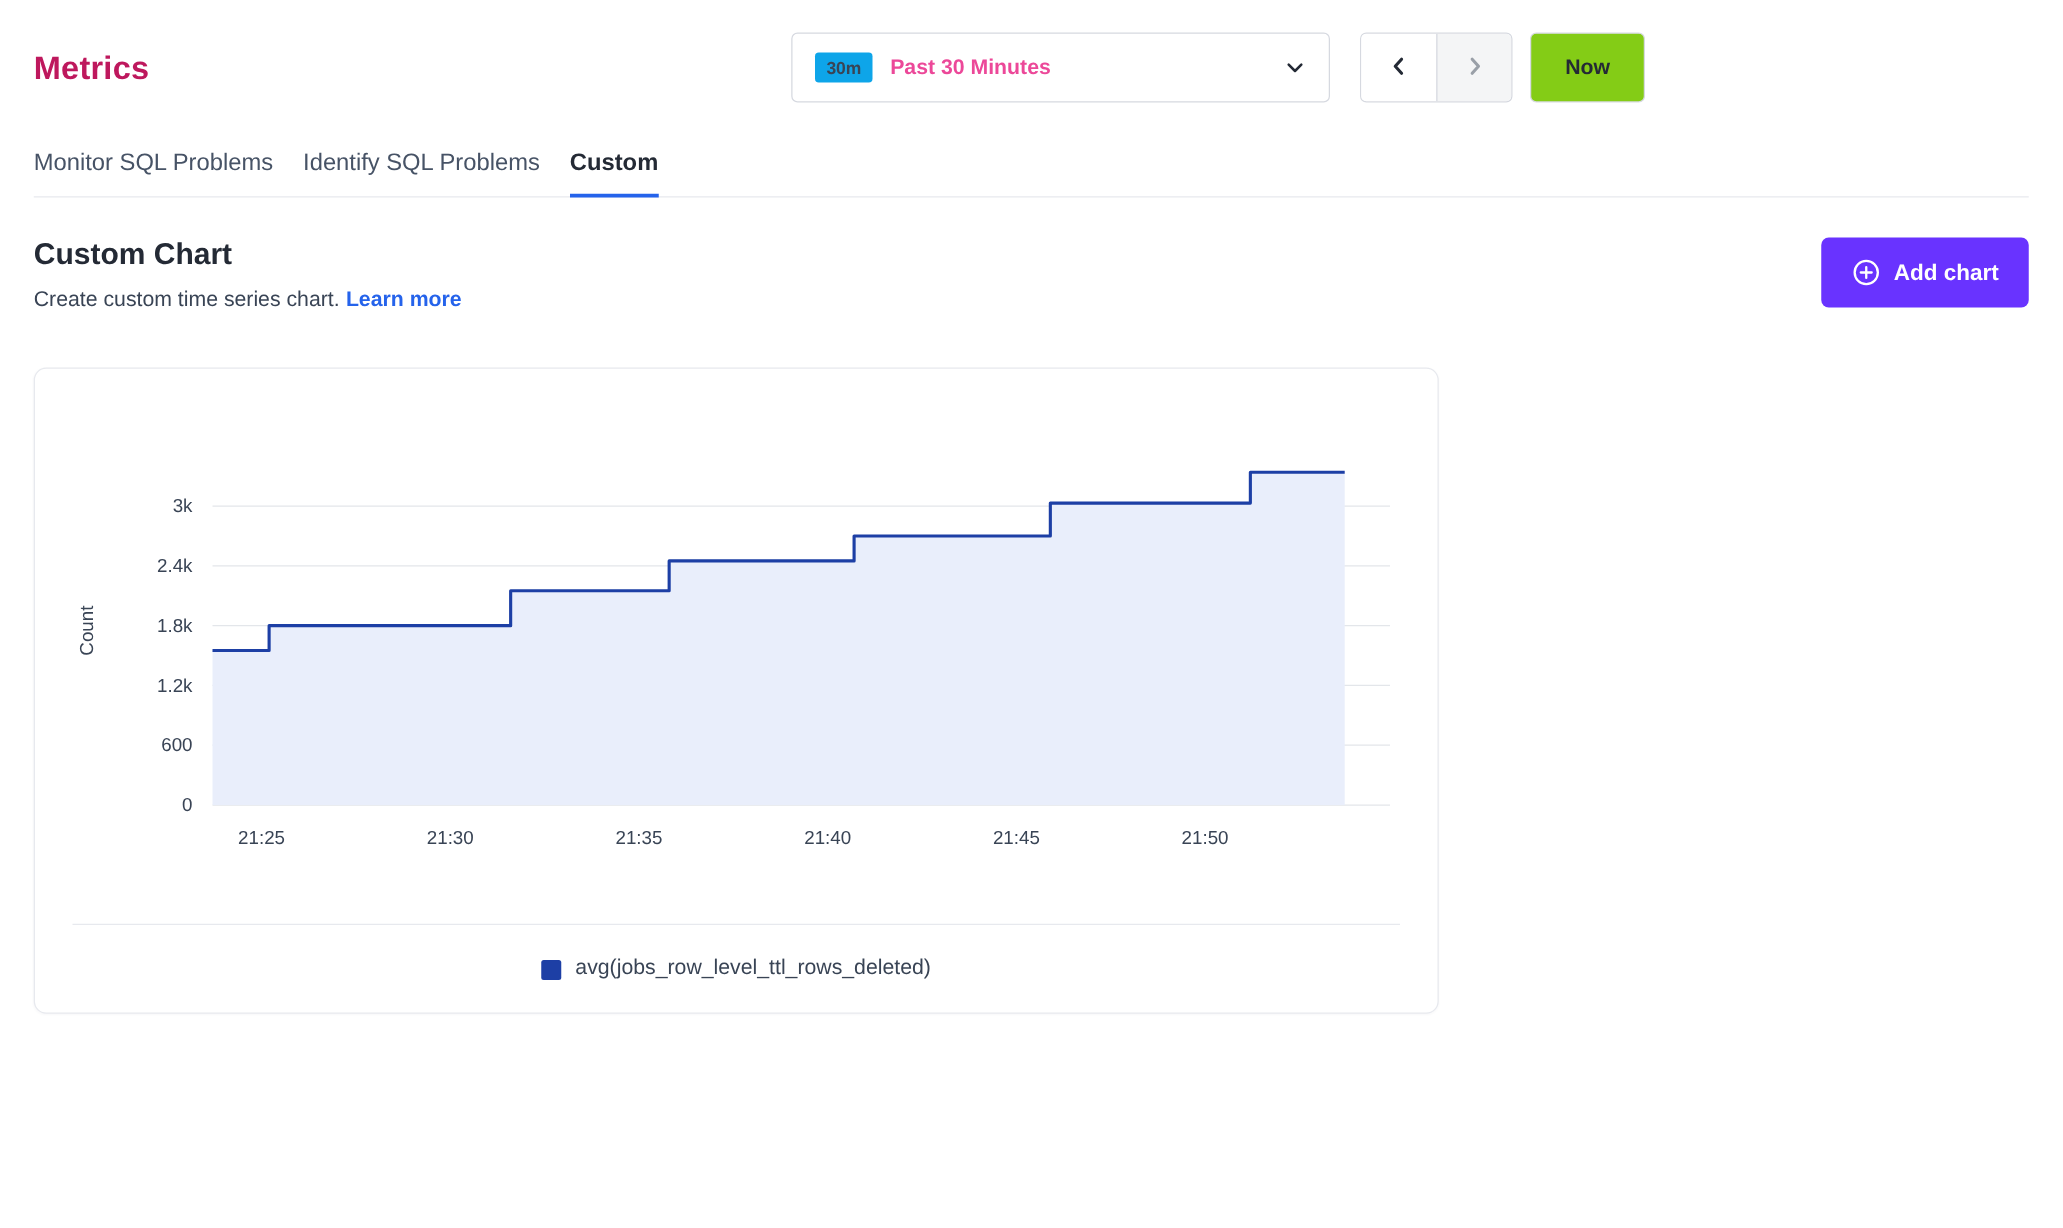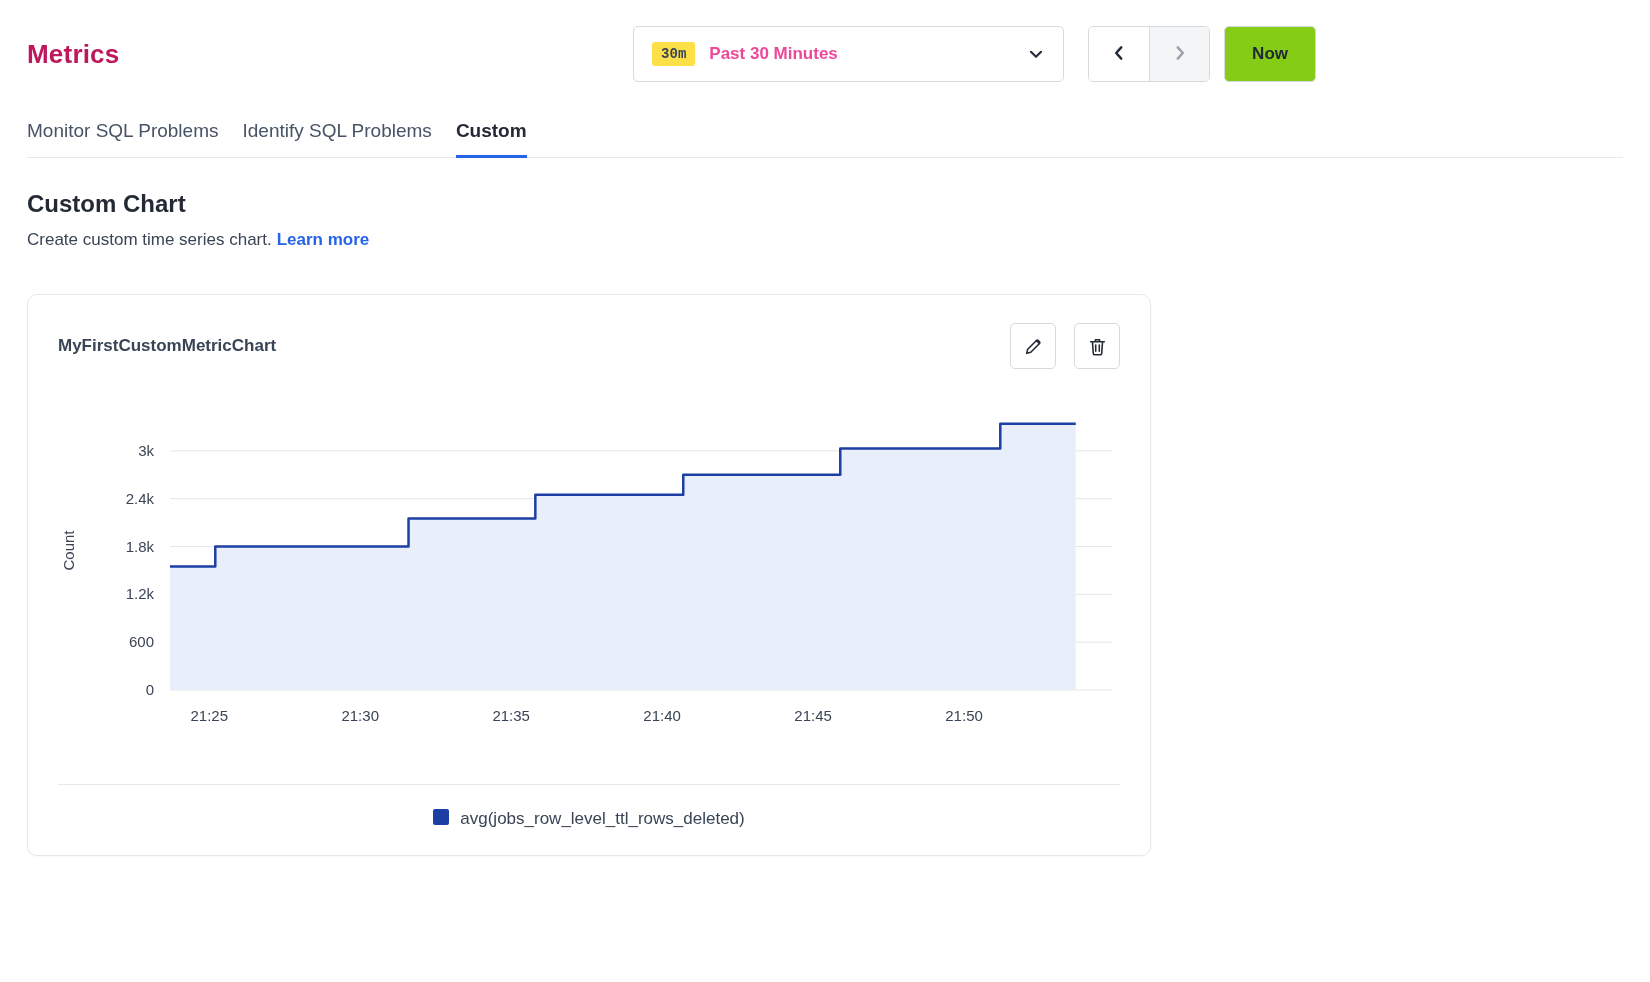--- a/index.html
+++ b/index.html
@@ -12,22 +12,22 @@
 
   
   .topbar { display: flex; align-items: center; }
   .page-title { font-size: 26px; font-weight: 700; color: #be185d; letter-spacing: 0.2px; }
   .topbar-controls { margin-left: auto; margin-right: 307px; display: flex; align-items: center; }
   .range-select {
     width: 431px; height: 56px; border: 1px solid #d6d9e0; border-radius: 5px;
     background: #fff; display: flex; align-items: center; padding: 0 18px; cursor: pointer;
   }
   .range-badge {
-    background: #fde047; color: #394455; font-size: 14px; font-weight: 700;
-    padding: 4px 9px; border-radius: 3px; margin-right: 14px; font-family: Liberation Mono, monospace;
+    background: #0ea5e9; color: #394455; font-size: 14px; font-weight: 700;
+    padding: 4px 9px; border-radius: 3px; margin-right: 14px;
   }
   .range-label { font-size: 17px; font-weight: 600; color: #ec4899; text-align: center; }
   .range-chevron { margin-left: auto; display: flex; }
   .arrow-group {
     display: flex; margin-left: 24px; border: 1px solid #d6d9e0; border-radius: 5px; overflow: hidden; height: 56px;
   }
   .arrow-btn {
     width: 60px; height: 54px; background: #fff; border: none; display: flex;
     align-items: center; justify-content: center; cursor: pointer;
   }
@@ -68,21 +68,21 @@
   .card-title { font-size: 17px; font-weight: 700; color: #394455; }
   .card-actions { margin-left: auto; display: flex; gap: 18px; }
   .icon-btn {
     width: 46px; height: 46px; background: #fff; border: 1px solid #d6d9e0;
     border-radius: 5px; display: flex; align-items: center; justify-content: center; cursor: pointer;
   }
   .chart-area { margin-top: 26px; }
   .tick { font-size: 15px; fill: #394455; font-family: "Liberation Sans", sans-serif; }
   .ylabel { font-size: 15px; fill: #394455; }
   .card-divider { border-top: 1px solid #e7e9ee; margin-top: 40px; }
-  .legend { display: flex; align-items: flex-start; justify-content: center; gap: 11px; padding-top: 24px; }
+  .legend { display: flex; align-items: flex-end; justify-content: center; gap: 11px; padding-top: 24px; }
   .legend-swatch { width: 16px; height: 16px; border-radius: 2px; display: inline-block; }
   .legend-label { font-size: 17px; color: #394455; }
 </style>
 </head>
 <body>
 
 <div class="page">
 
   <div class="topbar">
     <h1 class="page-title">Metrics</h1>
@@ -122,42 +122,32 @@
     <div class="tab active">Custom</div>
   </nav>
 
   <div class="section-header">
     <div>
       <h2 class="section-title">Custom Chart</h2>
       <p class="section-sub">
         <span>Create custom time series chart.</span><a class="learn-more">Learn more</a>
       </p>
     </div>
+    <button class="add-chart-btn">
+      <span style="display:flex;">
+        <svg width="24" height="24" viewBox="0 0 22 22" fill="none" stroke="#ffffff" stroke-width="1.7" stroke-linecap="round">
+            <circle cx="11" cy="11" r="8.5"></circle>
+            <path d="M11 7v8M7 11h8"></path>
+          </svg>
+      </span>
+      <span>Add chart</span>
+    </button>
   </div>
 
   <div class="chart-card">
-    <div class="card-header">
-      <h3 class="card-title">MyFirstCustomMetricChart</h3>
-      <div class="card-actions">
-        <button class="icon-btn">
-          <span style="display:flex;">
-            <svg width="21" height="21" viewBox="0 0 20 20" fill="none" stroke="#242a35" stroke-width="1.5" stroke-linecap="round" stroke-linejoin="round">
-                <path d="M12.6 4.3l3.1 3.1M3.5 16.5l1-3.9 8.3-8.3a1.2 1.2 0 0 1 1.7 0l1.2 1.2a1.2 1.2 0 0 1 0 1.7l-8.3 8.3-3.9 1z"></path>
-              </svg>
-          </span>
-        </button>
-        <button class="icon-btn">
-          <span style="display:flex;">
-            <svg width="21" height="21" viewBox="0 0 20 20" fill="none" stroke="#242a35" stroke-width="1.5" stroke-linecap="round" stroke-linejoin="round">
-                <path d="M3.5 5.5h13M8 5.2V3.5h4v1.7M5.2 5.5l.8 11a1.5 1.5 0 0 0 1.5 1.4h5a1.5 1.5 0 0 0 1.5-1.4l.8-11M8.3 8.5v6M11.7 8.5v6"></path>
-              </svg>
-          </span>
-        </button>
-      </div>
-    </div>
 
     <div class="chart-area">
       <svg id="chart-svg" width="1064" height="345" viewBox="0 0 1064 345">
           <line x1="112" y1="295" x2="1054" y2="295" stroke="#e3e6ea" stroke-width="1"></line>
           <text class="tick" x="96" y="300" text-anchor="end">0</text>
           <line x1="112" y1="247.17142857142858" x2="1054" y2="247.17142857142858" stroke="#e3e6ea" stroke-width="1"></line>
           <text class="tick" x="96" y="252.17142857142858" text-anchor="end">600</text>
           <line x1="112" y1="199.34285714285716" x2="1054" y2="199.34285714285716" stroke="#e3e6ea" stroke-width="1"></line>
           <text class="tick" x="96" y="204.34285714285716" text-anchor="end">1.2k</text>
           <line x1="112" y1="151.51428571428573" x2="1054" y2="151.51428571428573" stroke="#e3e6ea" stroke-width="1"></line>

